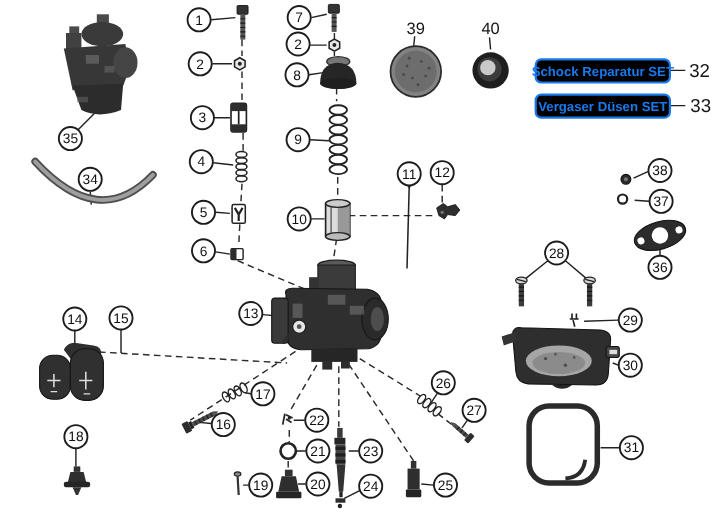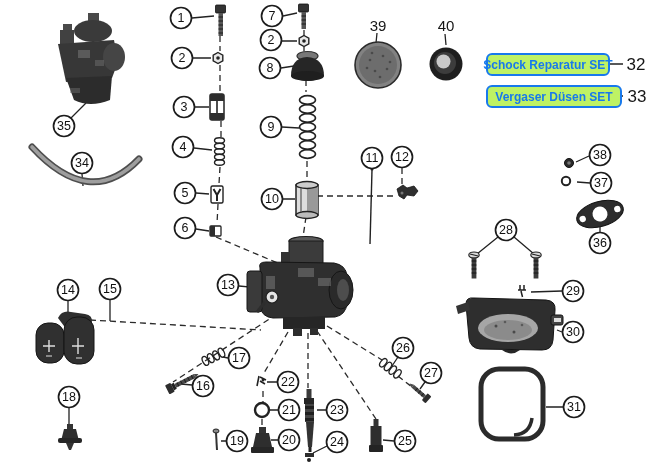--- a/index.html
+++ b/index.html
@@ -4,21 +4,21 @@
 <style>
   html,body{margin:0;padding:0;background:#fff;}
   #stage{position:relative;width:650px;height:467px;background:#fff;overflow:hidden;
          font-family:"Liberation Sans",sans-serif;}
   svg{position:absolute;left:0;top:0;}
   .callout-circle{fill:#ffffff;stroke:#1c1c1c;stroke-width:1.7;}
   .callout-num{font:12.5px "Liberation Sans",sans-serif;fill:#111;text-anchor:middle;}
   .plain-num{font-family:"Liberation Sans",sans-serif;fill:#161616;text-anchor:middle;}
   .leader{stroke:#222;stroke-width:1.3;fill:none;}
   .dashedline{stroke:#2a2a2a;stroke-width:1.3;fill:none;stroke-dasharray:6 4;}
-  .set-button{position:absolute;box-sizing:border-box;background:#bef264;
+  .set-button{position:absolute;box-sizing:border-box;background:#000000;
       border:2px solid #1879ec;border-radius:6px;color:#1879ec;
       font:bold 12px/1 "Liberation Sans",sans-serif;
       display:flex;align-items:center;justify-content:center;white-space:nowrap;cursor:pointer;}
 </style>
 </head>
 <body>
 
 <div id="stage">
   <svg id="diagram-svg" width="650" height="467" viewBox="0 0 650 467">
 
@@ -457,14 +457,14 @@
     <g id="plain-label-layer">
         <text x="378" y="31" class="plain-num" font-size="15">39</text>
         <text x="446" y="31" class="plain-num" font-size="15">40</text>
         <text x="636" y="70" class="plain-num" font-size="17">32</text>
         <text x="637" y="102" class="plain-num" font-size="17">33</text>
       </g>
   </svg>
 
   <div id="buttons-layer"></div>
   <div class="set-button" id="btn-0" style="left: 486px; top: 53px; width: 124px; height: 23px; border-color: rgb(24, 121, 236); color: rgb(24, 121, 236);">Schock Reparatur SET</div>
-  <div class="set-button" id="btn-1" style="left: 486px; top: 85px; width: 136px; height: 23px; border-color: rgb(24, 121, 236); color: rgb(24, 121, 236);">Vergaser Düsen SET</div>
+  <div class="set-button" id="btn-1" style="left: 486px; top: 85px; width: 124px; height: 23px; border-color: rgb(24, 121, 236); color: rgb(24, 121, 236);">Vergaser Düsen SET</div>
 </div>
 
 </body></html>

